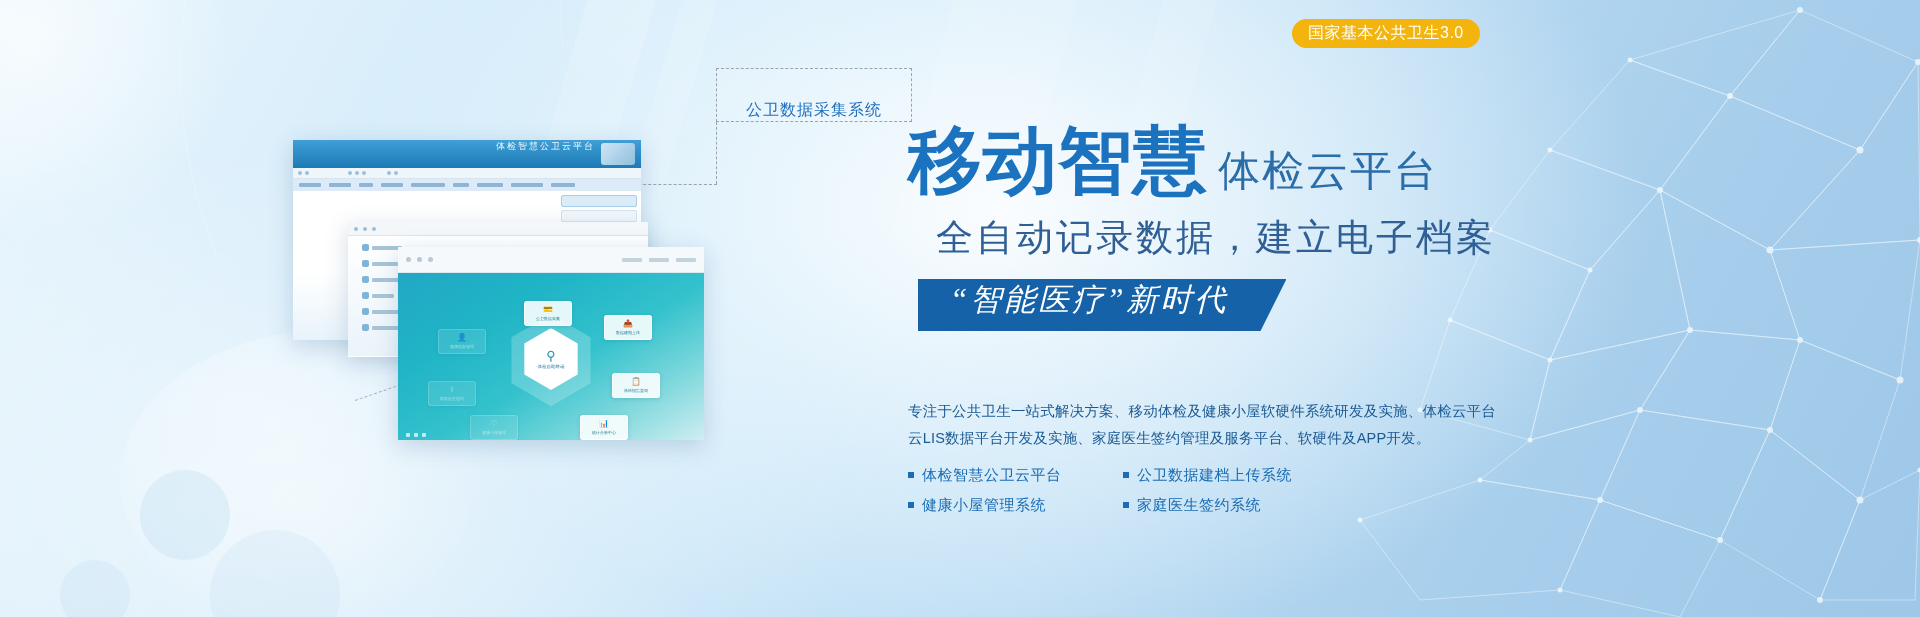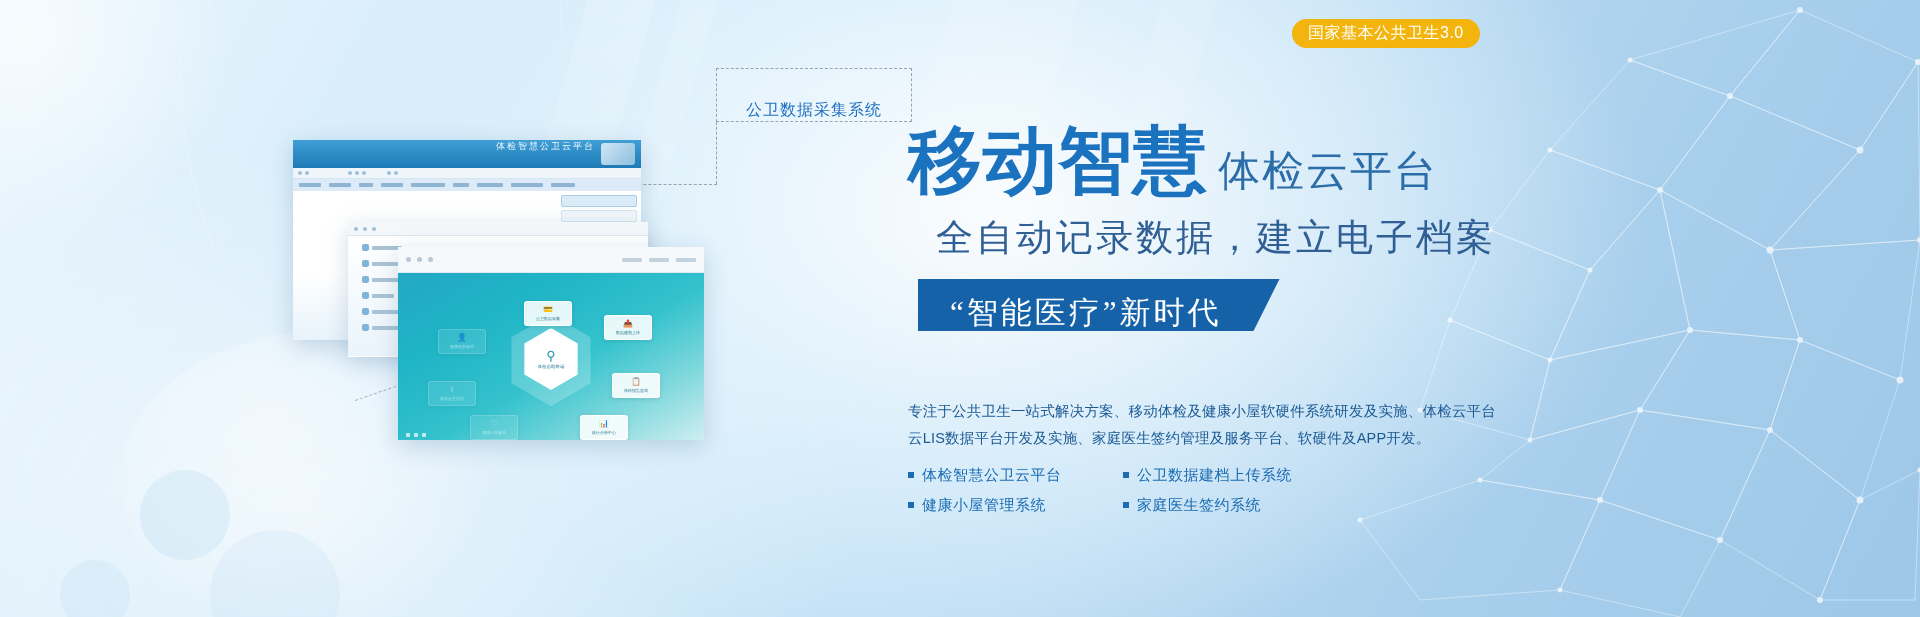--- a/index.html
+++ b/index.html
@@ -148,23 +148,24 @@
     padding:4px 16px; border-radius:16px; white-space:nowrap;
   }
   .t-sub {
     position:absolute; left:0; top:213px;
     font-size:37px; color:#2f5f94; letter-spacing:3px; white-space:nowrap;
     font-family:"Liberation Serif","DejaVu Serif",serif;
     margin-left:28px;
   }
 
   .ribbon {
-    position:absolute; left:10px; top:279px; height:52px; padding:16px 58px 0 32px;
-    background:#1562a8; display:flex; align-items:center;
+    position:absolute; left:10px; top:279px; height:52px; padding:0 58px 0 32px;
+    background:#1562a8; display:flex; 
     clip-path:polygon(0 0, 100% 0, calc(100% - 26px) 100%, 0 100%);
+    font-style:italic;
   }
   .ribbon span {
     font-size:31px; color:#ffffff; letter-spacing:3px; white-space:nowrap;
     font-family:"Liberation Serif","DejaVu Serif",serif;
   }
 
   .desc { position:absolute; left:0; top:398px; width:580px; }
   .desc p { font-size:14.5px; line-height:27px; color:#1b5a94; letter-spacing:.2px; white-space:nowrap; }
 
   .bullets { position:absolute; left:0; top:460px; width:430px;

